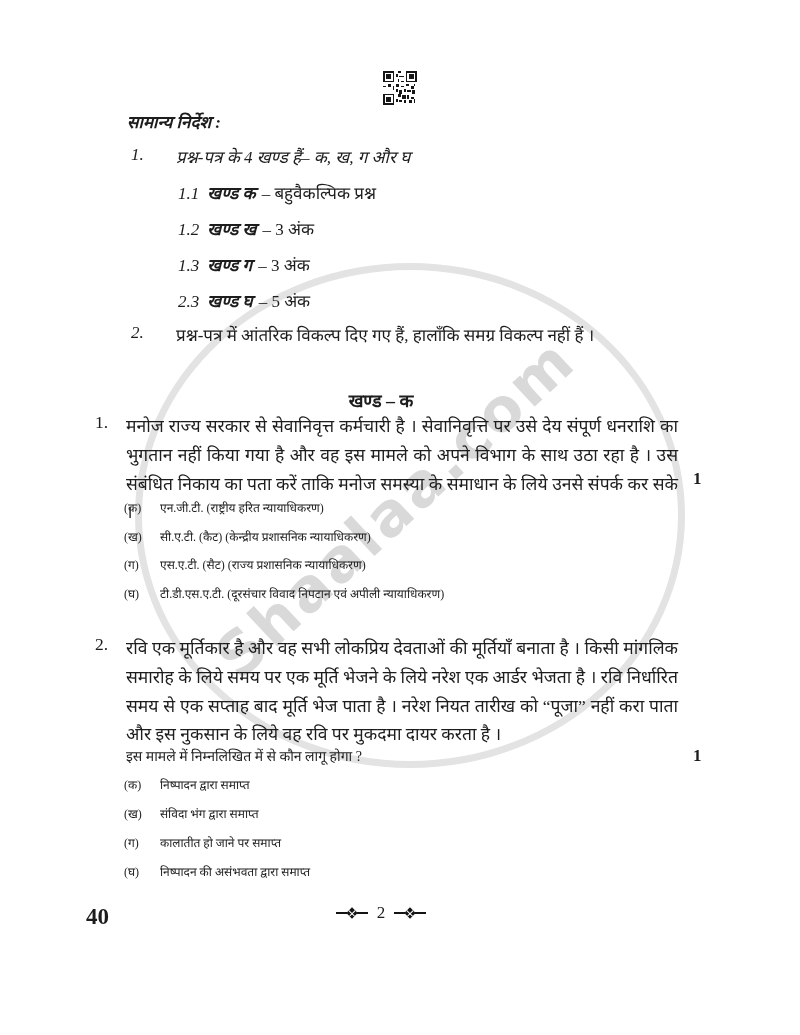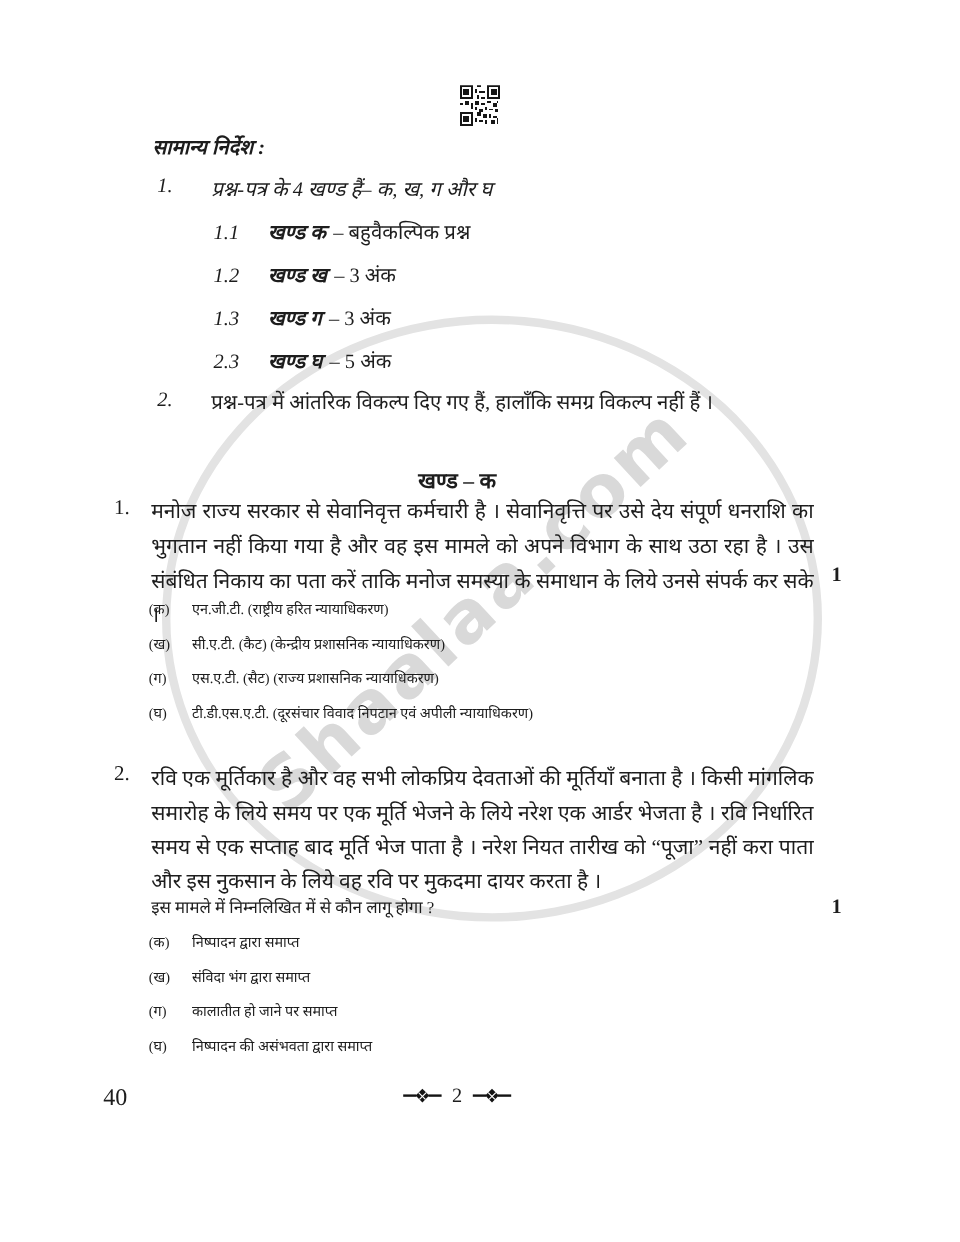--- a/index.html
+++ b/index.html
@@ -30,38 +30,38 @@
   .abs{position:absolute;}
   .qr{position:absolute;left:383px;top:71px;width:34px;height:34px;}
   .instr-heading{
     left:127px;top:110px;
     font-weight:bold;font-style:italic;font-size:17px;
   }
   .num-col{position:absolute;left:131px;width:40px;font-size:17px;}
   .ital{font-style:italic;}
   .instr-text{position:absolute;left:176px;font-size:17px;}
   .sub-row{position:absolute;left:178px;font-size:17px;}
-  .sub-num{font-style:italic;margin-right:24px;}
+  .sub-num{font-style:italic;margin-right:8px;}
   .sub-title{font-style:italic;font-weight:bold;margin-right:6px;}
   .section-title{
     left:95px;top:388px;width:572px;text-align:center;
     font-weight:bold;font-size:18px;
   }
   .q-num{position:absolute;left:95px;font-size:17.5px;}
   .q-para{
     position:absolute;left:126px;width:552px;
     font-size:17.5px;line-height:28.8px;text-align:justify;
   }
   .q-line{position:absolute;left:126px;font-size:14px;}
   .q-mark{position:absolute;left:693px;font-size:17px;font-weight:bold;}
   .opt-row{position:absolute;left:124px;font-size:12px;}
   .opt-label{display:inline-block;width:36px;}
   .opt-text{display:inline-block;}
   
-  .footer-left{left:86px;top:904px;font-weight:normal;font-size:20px;text-align:right;}
+  .footer-left{left:86px;top:904px;font-weight:bold;font-size:23px;text-align:right;}
   .footer-center{
     left:95px;top:903px;width:572px;
     display:flex;align-items:center;justify-content:center;gap:9px;
     font-size:17px;
   }
   .orn{display:inline-flex;align-items:center;}
   .oline{display:inline-block;width:11px;height:2px;background:#141414;}
   .odiamond{
     display:inline-block;width:8px;height:8px;background:#141414;
     transform:rotate(45deg);position:relative;margin:0 1px;

